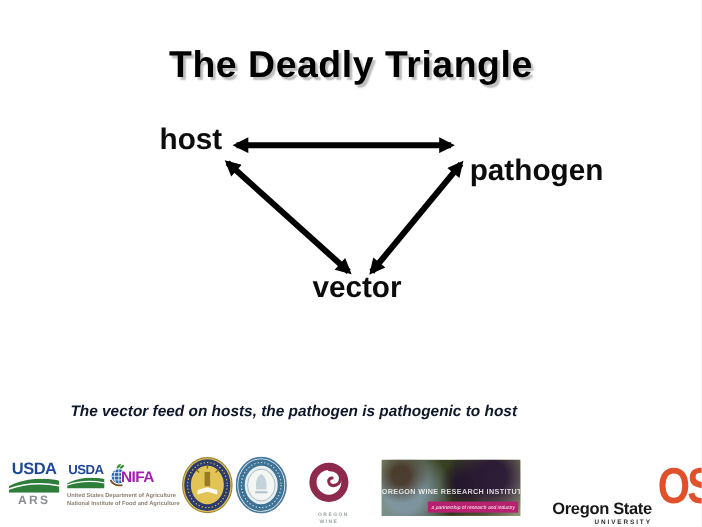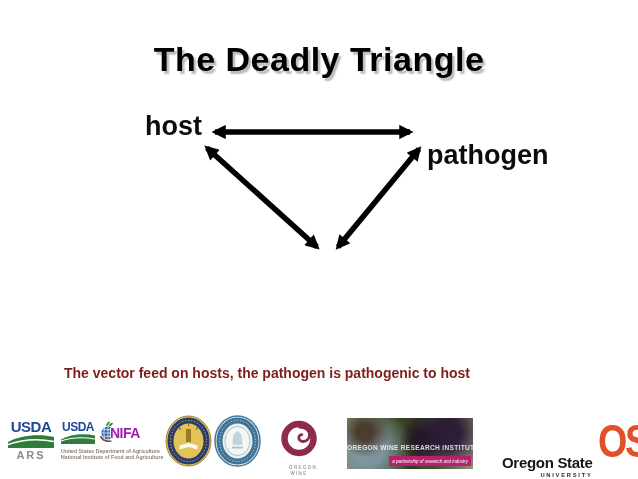--- a/index.html
+++ b/index.html
@@ -44,22 +44,23 @@
   .node-host     { left: 145px; top: 112px; }
   .node-pathogen { left: 427px; top: 109px; margin-top: 32px; }
   .node-vector   { left: 284px; top: 247px; }
 
   
   .caption {
     position: absolute;
     left: 64px; top: 365px;
     font-size: 14px;
     font-weight: bold;
-    color: #7f1d1d;
+    color: #0f172a;
     white-space: nowrap;
+    font-style: italic;
   }
 
   
   .logos { position: absolute; left: 0; top: 414px; width: 538px; height: 62px; }
   .logos > div { position: absolute; }
 
   
   .logo-usda-ars { left: 8px; top: 5px; width: 46px; text-align: center; }
   .usda-word { color: #1d4899; font-weight: bold; font-size: 15px; letter-spacing: -0.5px; line-height: 1; }
   .logo-usda-ars .ars-word { color: #8b8d90; font-weight: bold; font-size: 11px; letter-spacing: 2px; margin-top: 2px; line-height: 1; }
@@ -154,20 +155,21 @@
         <marker id="ah" viewBox="0 0 10 10" refX="7.5" refY="5" markerWidth="3" markerHeight="2.6" orient="auto-start-reverse" markerUnits="strokeWidth">
           <path class="ah-fill" d="M0,0 L10,5 L0,10 z"></path>
         </marker>
       </defs>
       <line x1="215" y1="132" x2="410" y2="132" marker-start="url(#ah)" marker-end="url(#ah)"></line>
       <line x1="207" y1="148" x2="317" y2="247" marker-start="url(#ah)" marker-end="url(#ah)"></line>
       <line x1="419" y1="149" x2="338" y2="247" marker-start="url(#ah)" marker-end="url(#ah)"></line>
     </svg>
     <div class="node node-host">host</div>
     <div class="node node-pathogen">pathogen</div>
+    <div class="node node-vector">vector</div>
   </div>
 
   <div class="caption">The vector feed on hosts, the pathogen is pathogenic to host</div>
 
   <div class="logos">
 
     <div class="logo-usda-ars">
       <div class="usda-word">USDA</div>
       <svg class="swoosh" width="46" height="13" viewBox="0 0 46 13">
         <path d="M0,13 L46,13 L46,2 C30,-1.5 12,0.5 0,7 Z" fill="#2e7d3a"></path>

